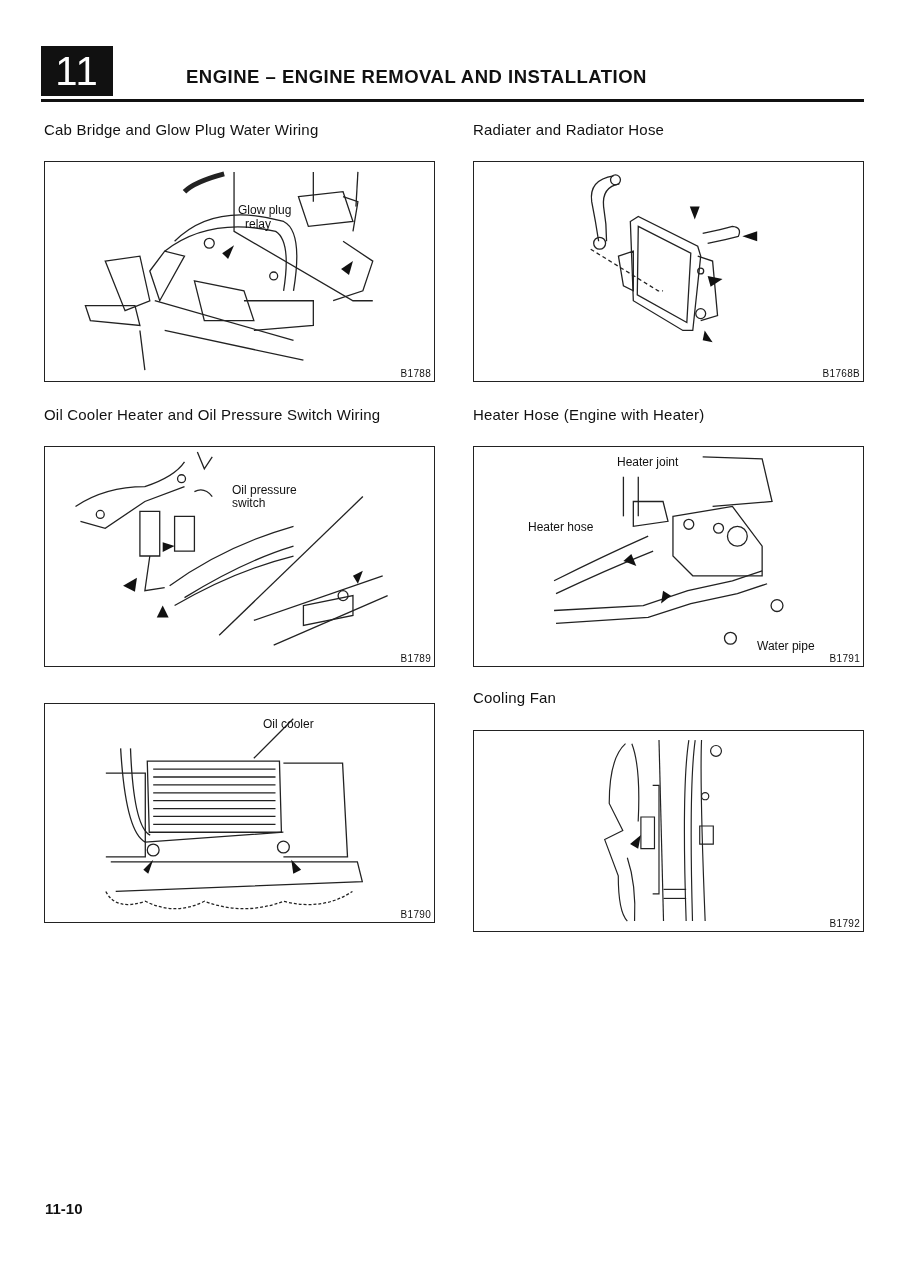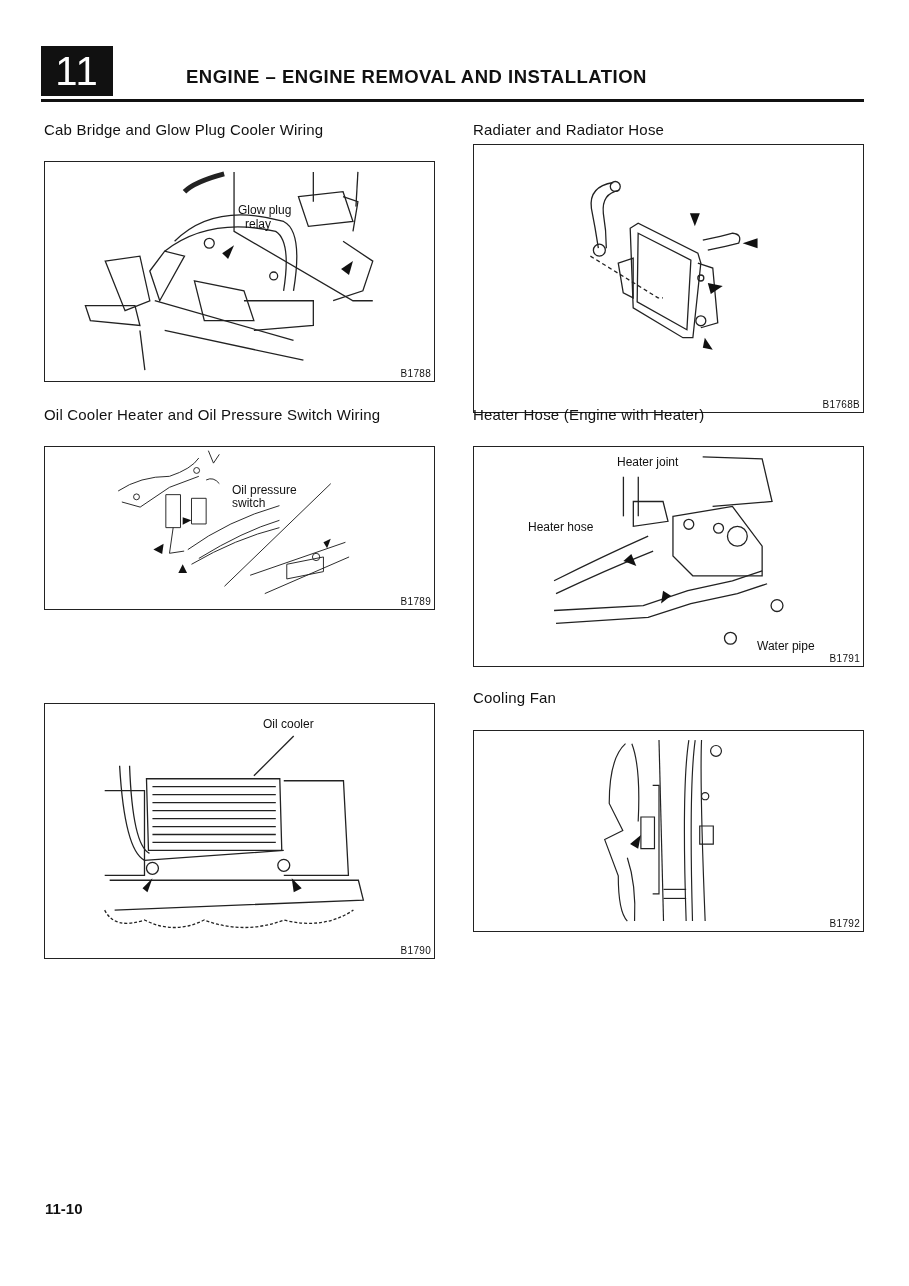--- a/index.html
+++ b/index.html
@@ -14,21 +14,21 @@
     .callout { position: absolute; font-size: 12px; color: #111; line-height: 13px; white-space: nowrap; }
     .page-number { position: absolute; left: 45px; top: 1200px; font-size: 15px; font-weight: bold; color: #111; text-align: right; }
   </style>
 </head>
 <body>
 
 <div class="chapter-box">11</div>
 <div class="chapter-title">ENGINE – ENGINE REMOVAL AND INSTALLATION</div>
 <div class="header-rule"></div>
 
-<div class="caption" style="left:44px; top:121px;">Cab Bridge and Glow Plug Cooler Wiring</div>
+<div class="caption" style="left:44px; top:121px;">Cab Bridge and Glow Plug Water Wiring</div>
 <div class="figure" style="left:44px; top:161px; width:391px; height:221px;">
   <svg viewBox="0 0 391 221">
     <g fill="none" stroke="#222" stroke-width="1.3">
       <path d="M140 30 Q150 20 180 12" stroke-width="5"></path>
       <path d="M130 80 Q170 40 240 60 Q260 70 250 130"></path>
       <path d="M120 90 Q165 55 232 70 Q248 80 240 130"></path>
       <path d="M105 110 L120 90 L140 95 L115 140 Z"></path>
       <path d="M60 100 L95 95 L105 140 L80 150 Z"></path>
       <path d="M40 145 L90 145 L95 165 L45 160 Z"></path>
       <path d="M95 170 L100 210"></path>
@@ -49,21 +49,21 @@
       <polygon points="178,92 190,84 184,98"></polygon>
       <polygon points="298,108 310,100 306,114"></polygon>
     </g>
   </svg>
   <div class="callout" style="left:193px; top:42px;">Glow plug</div>
   <div class="callout" style="left:200px; top:56px;">relay</div>
   <div class="fig-id">B1788</div>
 </div>
 
 <div class="caption" style="left:473px; top:121px;">Radiater and Radiator Hose</div>
-<div class="figure" style="left:473px; top:144px; width:391px; height:269px;">
+<div class="figure" style="left:473px; top:161px; width:391px; height:221px;">
   <svg viewBox="0 0 391 221">
     <g fill="none" stroke="#222" stroke-width="1.3">
       <path d="M140 14 Q115 18 118 40 Q122 60 125 80"></path>
       <path d="M146 22 Q128 25 130 45 Q133 62 133 80"></path>
       <circle cx="126" cy="82" r="6"></circle>
       <circle cx="142" cy="18" r="5"></circle>
       <path d="M157 60 L165 55 L225 85 L228 95 L220 170 L210 170 L160 140 Z"></path>
       <path d="M165 65 L218 92 L214 162 L164 134 Z"></path>
       <path d="M230 72 Q250 68 260 65 Q270 66 266 75 Q255 78 235 82"></path>
       <path d="M225 95 L240 100 L245 155 L228 160"></path>
@@ -76,21 +76,21 @@
       <polygon points="217,45 227,45 222,58"></polygon>
       <polygon points="285,70 270,75 285,80"></polygon>
       <polygon points="235,115 250,118 238,126"></polygon>
       <polygon points="230,180 240,182 232,170"></polygon>
     </g>
   </svg>
   <div class="fig-id">B1768B</div>
 </div>
 
 <div class="caption" style="left:44px; top:406px;">Oil Cooler Heater and Oil Pressure Switch Wiring</div>
-<div class="figure" style="left:44px; top:446px; width:391px; height:164px;">
+<div class="figure" style="left:44px; top:446px; width:391px; height:221px;">
   <svg viewBox="0 0 391 221">
     <g fill="none" stroke="#222" stroke-width="1.3">
       <path d="M30 60 Q60 40 100 40 Q130 30 140 15"></path>
       <path d="M35 75 L60 82 L100 55 L140 40"></path>
       <circle cx="55" cy="68" r="4"></circle>
       <circle cx="137" cy="32" r="4"></circle>
       <path d="M95 65 L115 65 L115 110 L95 110 Z"></path>
       <path d="M130 70 L150 70 L150 105 L130 105 Z"></path>
       <path d="M150 45 Q160 40 168 50"></path>
       <path d="M105 110 L100 145 L120 142"></path>
@@ -139,21 +139,21 @@
       <polygon points="150,115 158,108 163,120"></polygon>
       <polygon points="190,145 198,150 188,158"></polygon>
     </g>
   </svg>
   <div class="callout" style="left:143px; top:9px;">Heater joint</div>
   <div class="callout" style="left:54px; top:74px;">Heater hose</div>
   <div class="callout" style="left:283px; top:193px;">Water pipe</div>
   <div class="fig-id">B1791</div>
 </div>
 
-<div class="figure" style="left:44px; top:703px; width:391px; height:256px;">
+<div class="figure" style="left:44px; top:703px; width:391px; height:220px;">
   <svg viewBox="0 0 391 221">
     <g fill="none" stroke="#222" stroke-width="1.3">
       <path d="M102 58 L236 58 L238 130 L104 130 Z"></path>
       <path d="M108 66 L232 66"></path>
         <path d="M108 74 L232 74"></path>
       <path d="M108 82 L232 82"></path>
         <path d="M108 90 L232 90"></path>
       <path d="M108 98 L232 98"></path>
         <path d="M108 106 L232 106"></path>
       <path d="M108 114 L232 114"></path>

